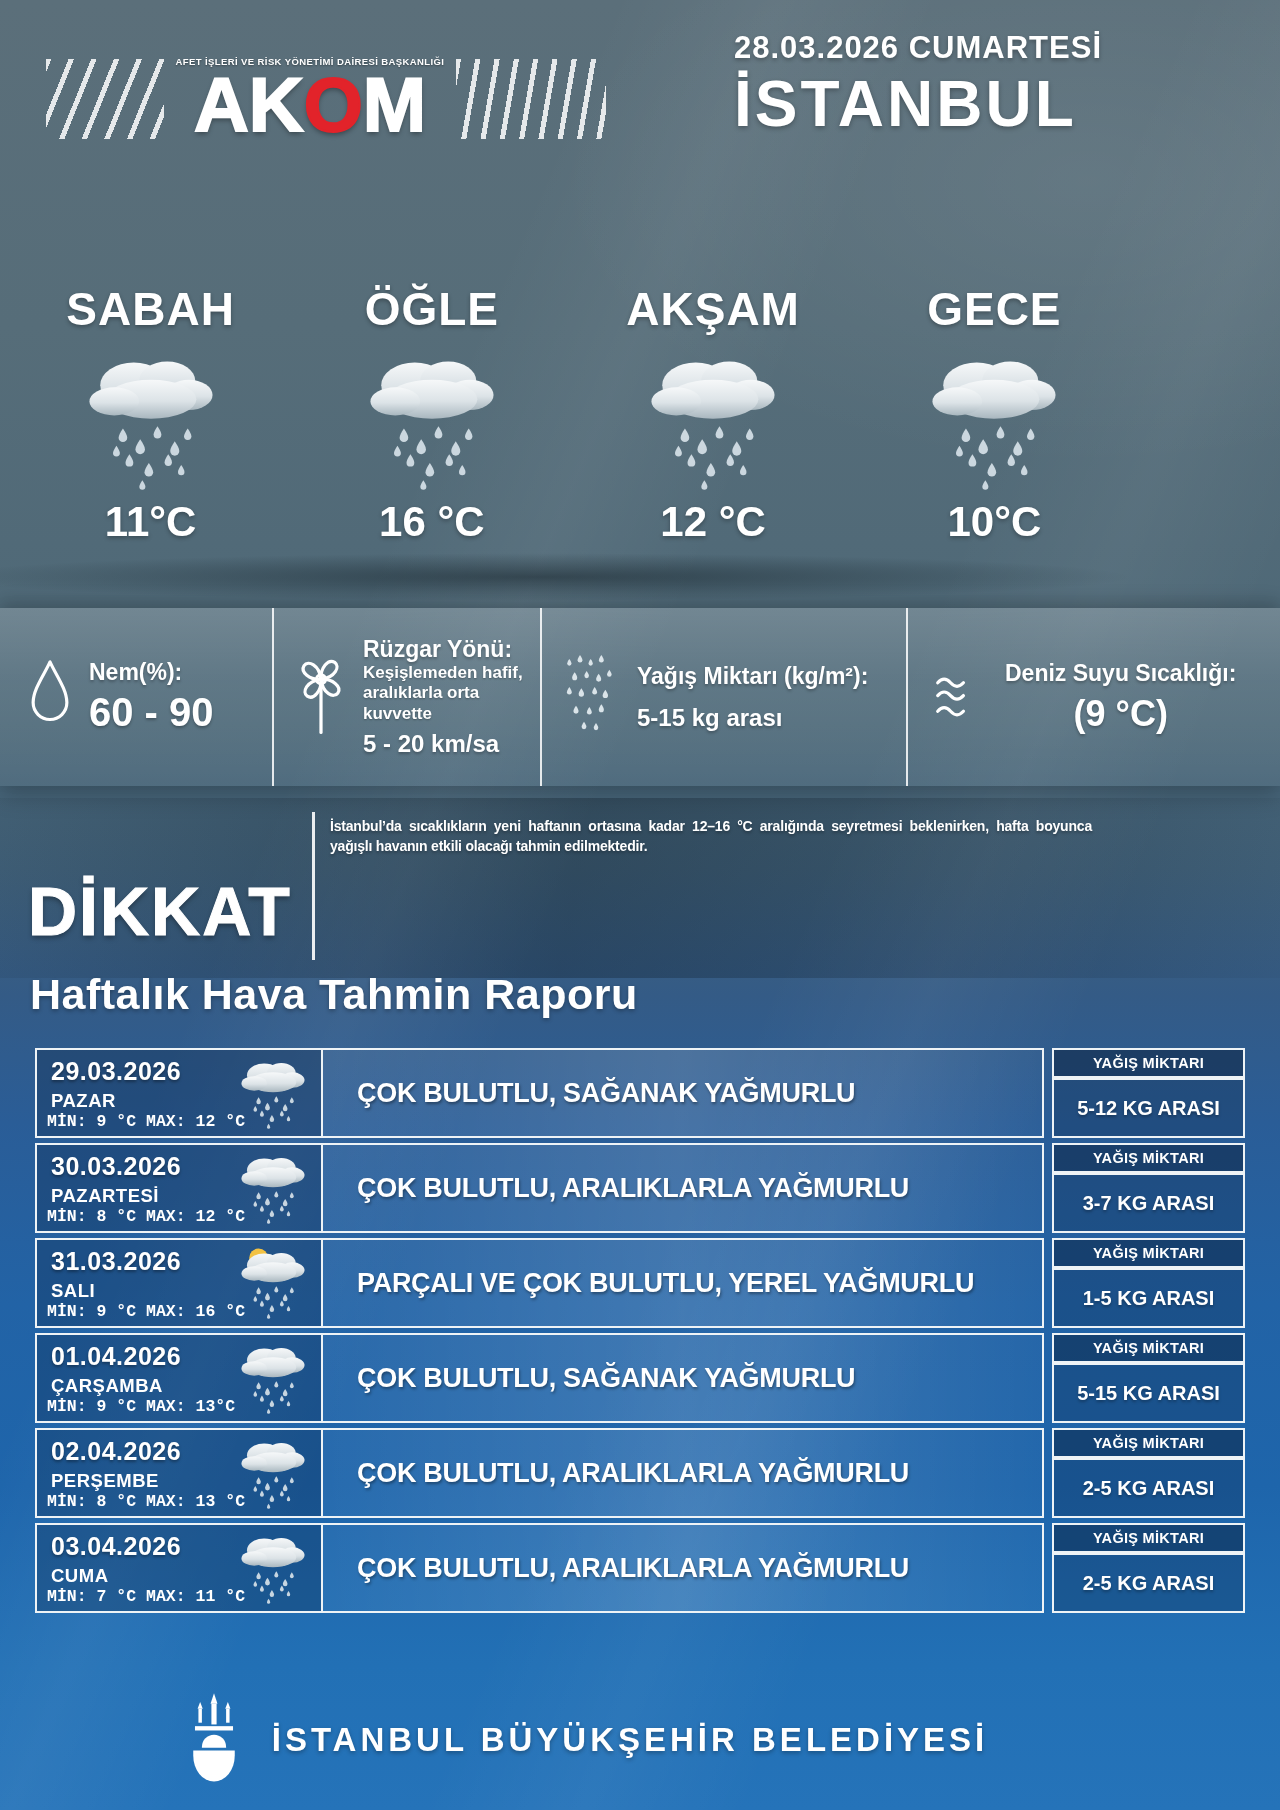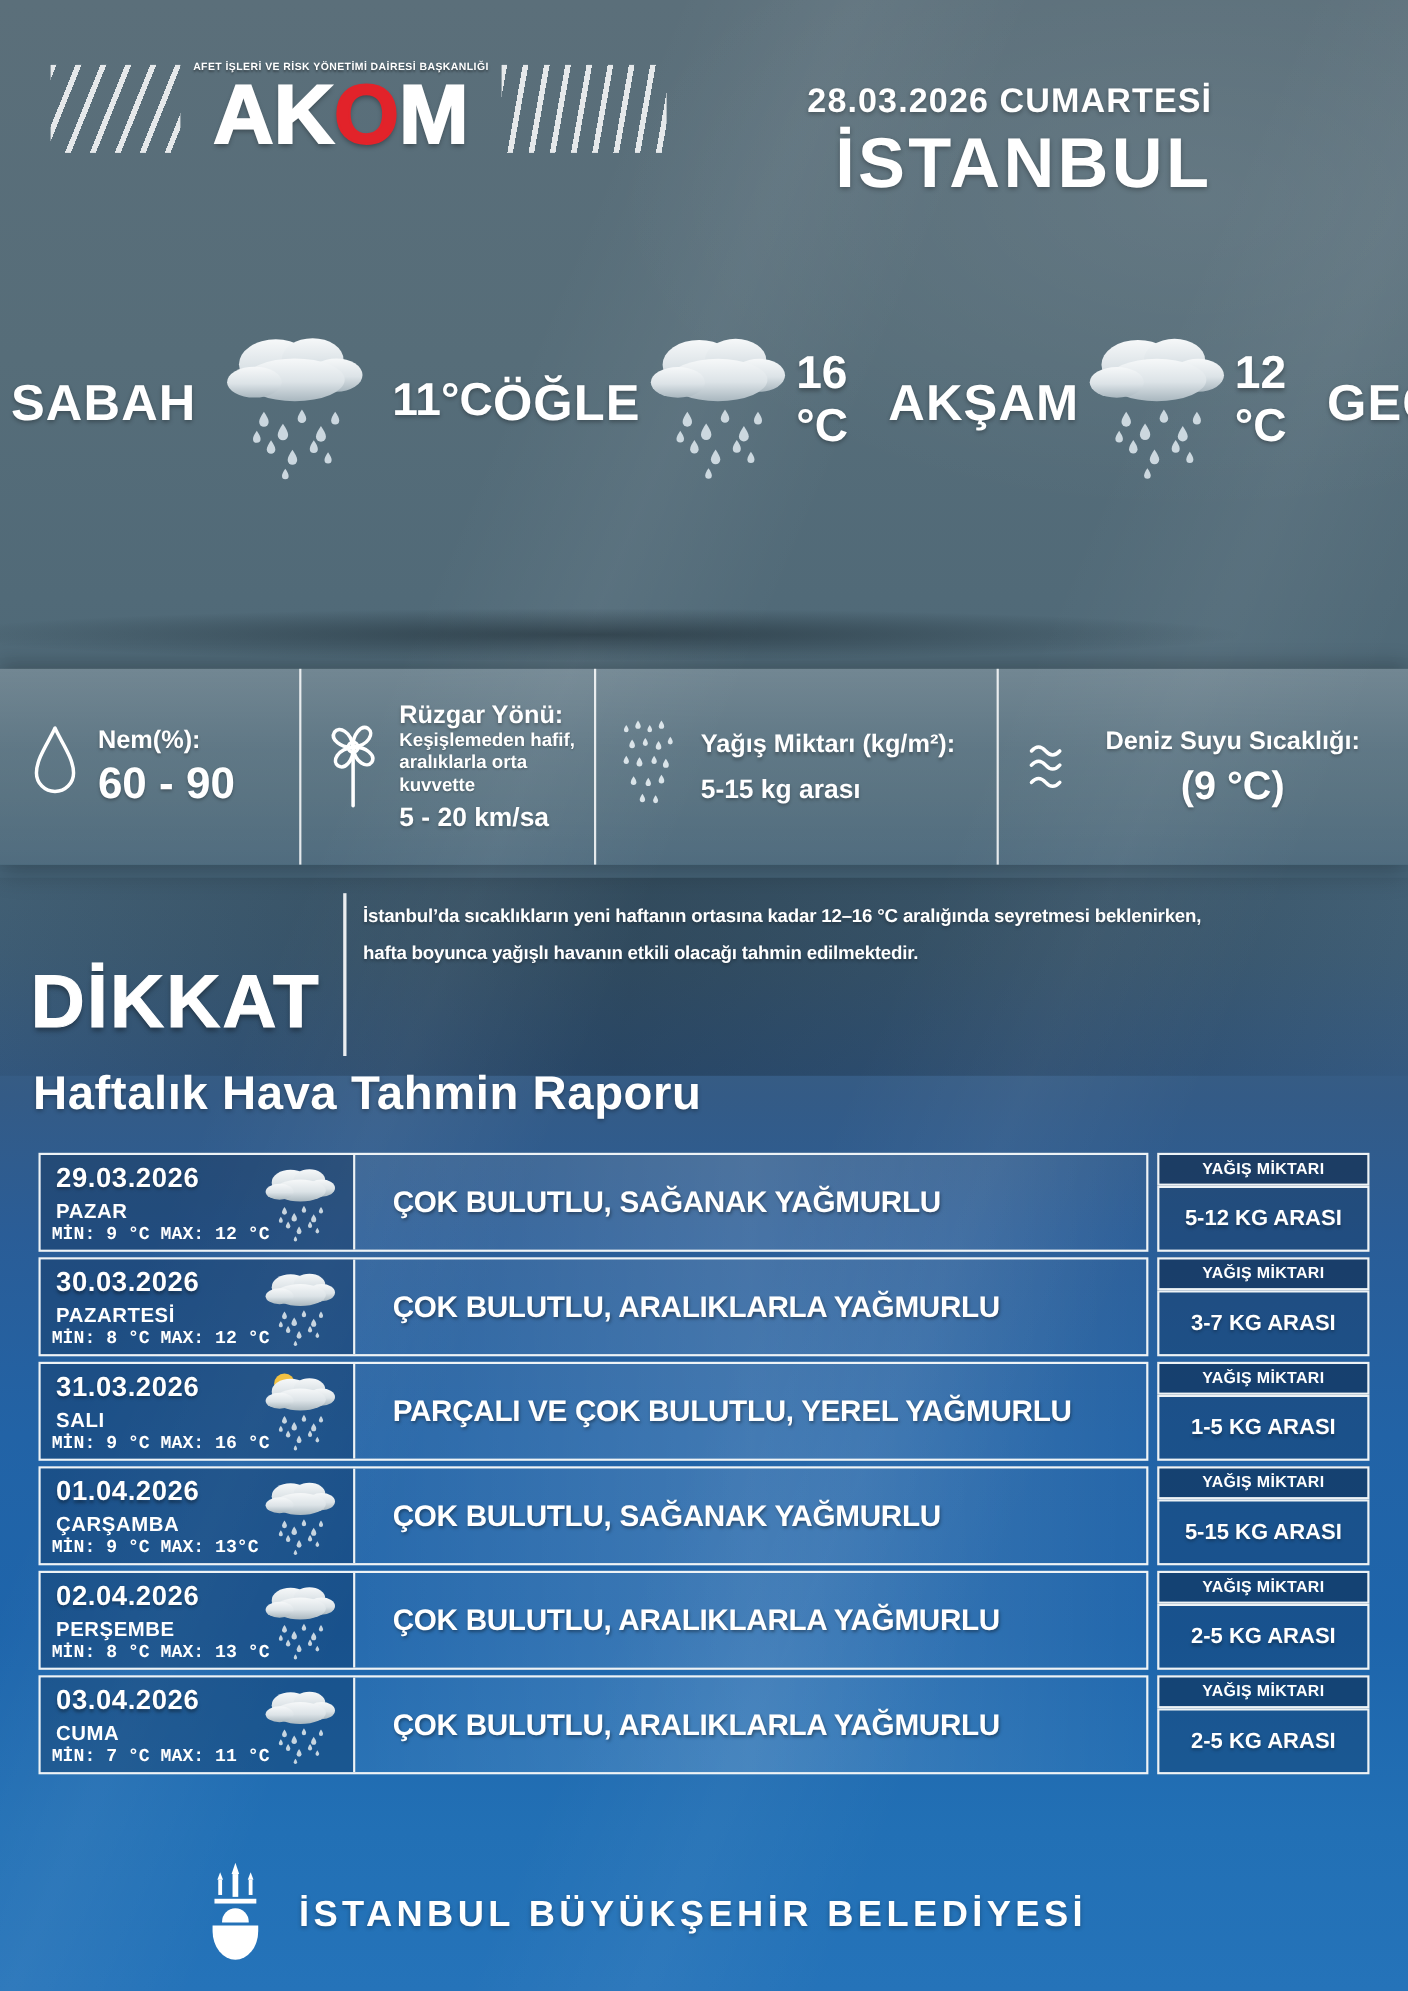--- a/index.html
+++ b/index.html
@@ -9,37 +9,37 @@
     background:
       radial-gradient(ellipse 900px 480px at 85% 10%, rgba(255,255,255,.07), transparent 60%),
       linear-gradient(113deg, transparent 30%, rgba(255,255,255,.05) 38%, transparent 46%, transparent 58%, rgba(255,255,255,.045) 66%, transparent 74%),
       linear-gradient(to bottom,
         #5b6f7a 0%, #566d79 18%, #516a78 30%, #4b6777 40%,
         #41617a 48%, #345b86 55%, #2a5d97 62%, #2263a6 72%,
         #1e65ab 82%, #2270b5 92%, #2573b9 100%);
   }
 
   
-  .report-head{position:absolute;top:30px;right:178px;text-align:right;margin-top:44px;}
+  .report-head{position:absolute;top:30px;right:178px;}
   .report-date{font-size:31px;font-weight:bold;letter-spacing:1px;text-shadow:0 2px 4px rgba(0,0,0,.3);}
   .report-city{font-size:64px;font-weight:bold;letter-spacing:3px;margin-top:6px;line-height:1;text-shadow:0 2px 5px rgba(0,0,0,.3);}
 
   .akom{position:absolute;left:36px;top:56px;width:580px;display:flex;align-items:center;justify-content:center;}
   .akom-stripes{height:80px;opacity:.85;}
   .stripes-left{flex:0 0 118px;background:repeating-linear-gradient(112deg,#fff 0 5px,transparent 5px 21px);}
   .stripes-right{flex:0 0 150px;background:repeating-linear-gradient(100deg,#fff 0 5px,transparent 5px 19px);}
   .akom-core{text-align:center;padding:0 12px;}
   .akom-agency{font-size:9.5px;font-weight:bold;letter-spacing:.4px;white-space:nowrap;text-shadow:0 1px 2px rgba(0,0,0,.4);}
   .akom-word{font-size:76px;font-weight:bold;line-height:.95;margin-top:2px;letter-spacing:0;
     -webkit-text-stroke:2px #fff;text-shadow:0 3px 5px rgba(0,0,0,.35);}
   .akom-word .red-o{color:#e2232a;-webkit-text-stroke:2px #e2232a;}
 
   
   .periods{position:absolute;top:282px;left:10px;width:1125px;display:flex;}
-  .period{flex:1;display:flex;align-items:center;}
+  .period{flex:1;display:flex;flex-direction:column;align-items:center;}
   .period-name{font-size:46px;font-weight:bold;letter-spacing:1px;text-shadow:0 2px 4px rgba(0,0,0,.3);}
   .period-icon{width:178px;height:162px;margin-top:6px;}
   .period-temp{font-size:42px;font-weight:bold;margin-top:-6px;text-shadow:0 2px 4px rgba(0,0,0,.3);}
 
   .shade-band{position:absolute;top:548px;left:0;width:100%;height:58px;
     background:radial-gradient(ellipse 62% 55% at 42% 50%, rgba(8,18,24,.45), rgba(8,18,24,0) 75%);}
 
   
   .stats{position:absolute;top:608px;left:0;width:1280px;height:178px;display:flex;align-items:stretch;
     background:linear-gradient(to bottom, rgba(255,255,255,.20), rgba(255,255,255,.11) 40%, rgba(255,255,255,.05));
@@ -62,22 +62,22 @@
   .stat-value-md{font-size:24px;font-weight:bold;margin-top:6px;text-shadow:0 2px 3px rgba(0,0,0,.28);}
   .stat-precip .stat-value-md{text-align:left;margin-top:14px;}
   .stat-sea .stat-value{font-size:36px;font-weight:bold;margin-top:6px;text-align:center;text-shadow:0 2px 3px rgba(0,0,0,.28);}
 
   
   .warning{position:absolute;top:798px;left:0;width:100%;height:180px;
     background:linear-gradient(100deg, rgba(8,18,26,.06), rgba(8,20,30,.30) 45%, rgba(8,20,30,.18) 75%, rgba(8,18,26,.04));}
   .warning-title{position:absolute;left:28px;top:42px;font-size:68px;font-weight:bold;letter-spacing:2px;
     -webkit-text-stroke:1px #fff;text-shadow:0 3px 5px rgba(0,0,0,.35);margin-top:32px;}
   .warning-divider{position:absolute;left:312px;top:14px;width:3px;height:148px;background:rgba(255,255,255,.9);}
-  .warning-text{position:absolute;left:330px;top:18px;width:762px;font-size:17px;font-weight:bold;
-    letter-spacing:-.2px;line-height:34px;text-align:justify;text-shadow:0 2px 3px rgba(0,0,0,.3);}
+  .warning-text{position:absolute;left:330px;top:18px;width:762px;font-size:14px;font-weight:bold;
+    letter-spacing:-.2px;line-height:20px;text-align:justify;text-shadow:0 2px 3px rgba(0,0,0,.3);}
 
   
   .weekly-title{position:absolute;left:30px;top:970px;margin:0;font-size:43px;font-weight:bold;
     letter-spacing:.5px;text-shadow:0 2px 4px rgba(0,0,0,.3);}
   .weekly-table{position:absolute;left:35px;top:1048px;width:1210px;display:flex;flex-direction:column;gap:5px;}
   .t-row{display:flex;height:90px;}
   .main-cells{display:flex;width:1035px;box-sizing:border-box;border:2px solid #eef3f6;}
   .date-cell{width:286px;box-sizing:border-box;border-right:2px solid #eef3f6;position:relative;
     background:rgba(10,32,62,.28);padding:7px 0 0 14px;}
   .desc-cell{flex:1;display:flex;align-items:center;padding-left:34px;

